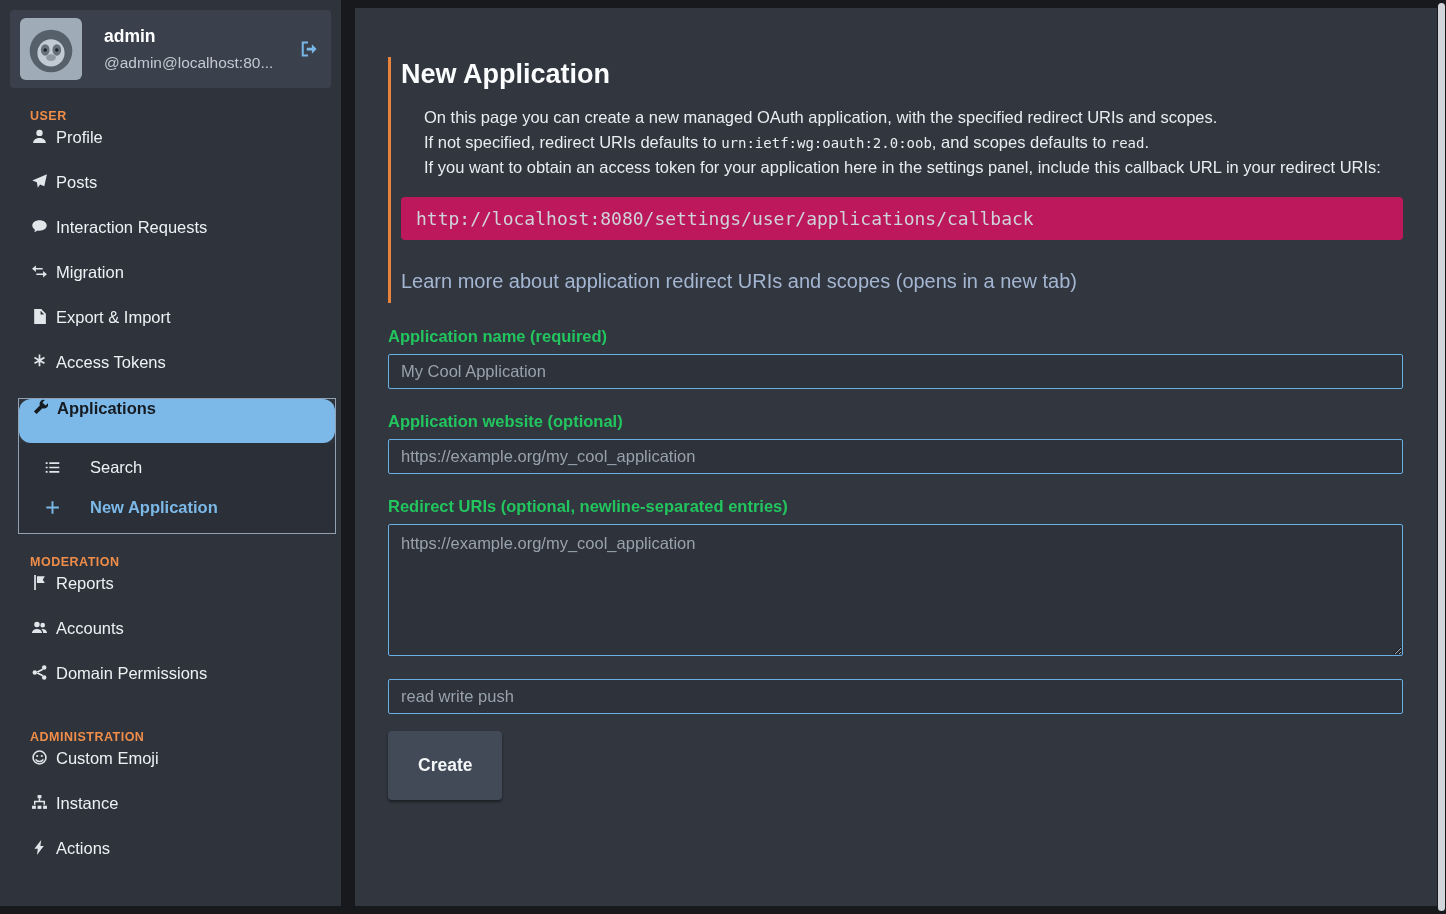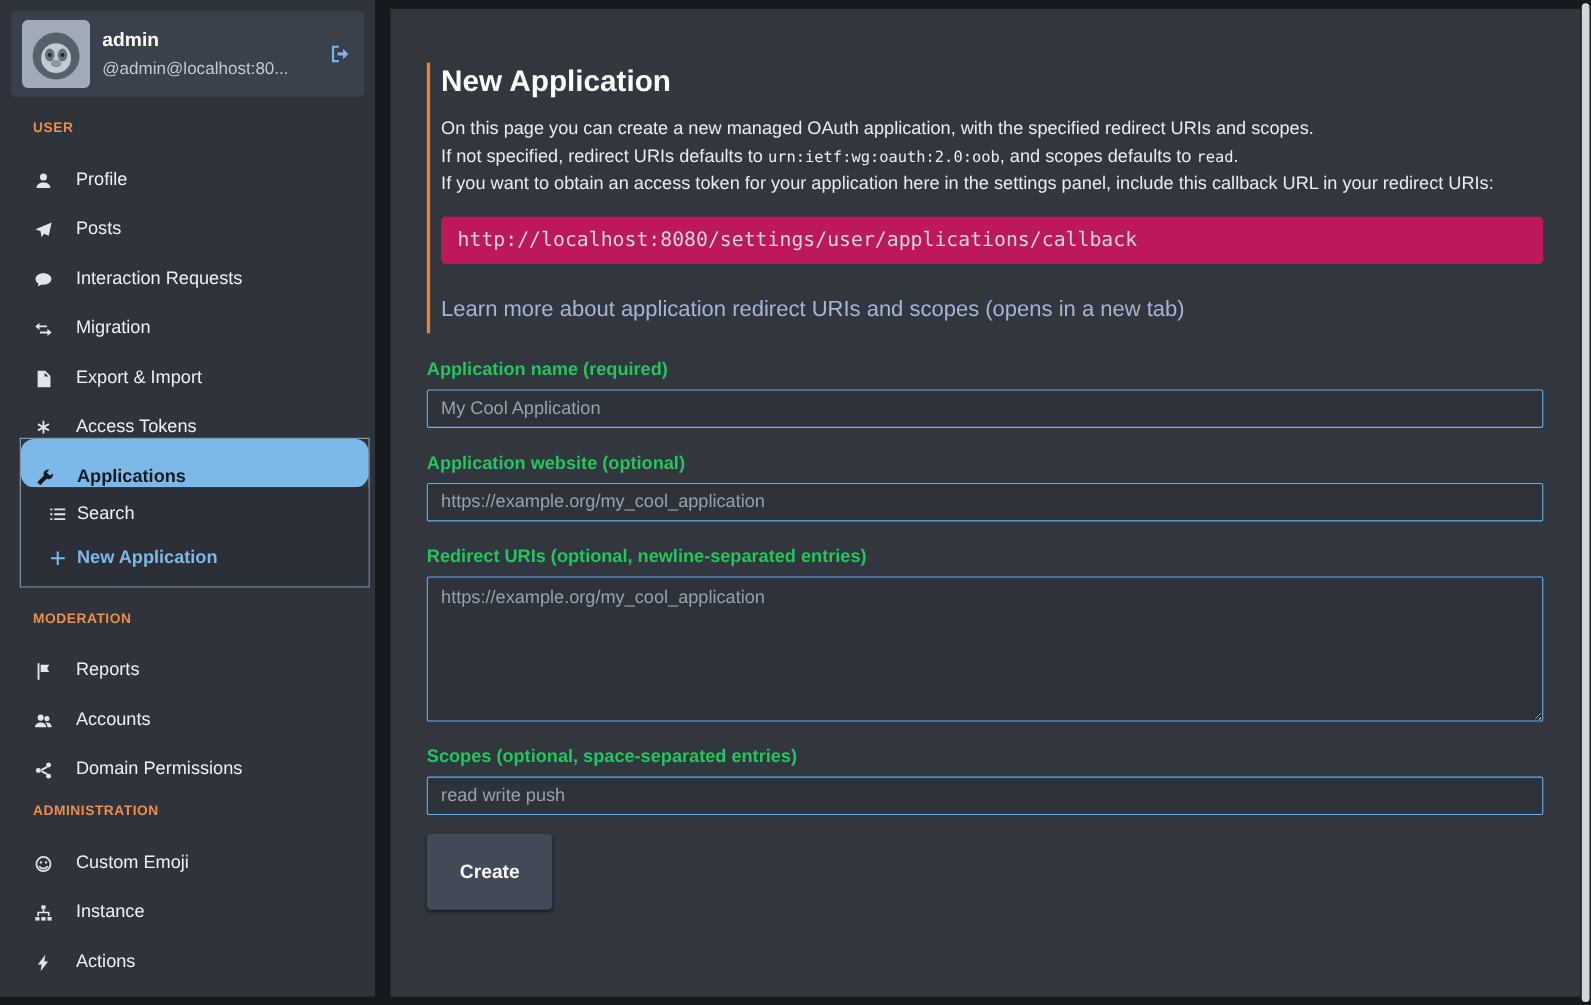--- a/index.html
+++ b/index.html
@@ -13,66 +13,66 @@
   }
   svg { display: block; }
 
   
   .sidebar {
     position: absolute; left: 0; top: 0; bottom: 8px; width: 341px;
     background: #2e333c; overflow: hidden;
   }
   .user-card {
     margin: 10px; background: #3a414c; border-radius: 4px;
-    padding: 8px 10px; display: flex; align-items: center; gap: 11px;
+    padding: 8px 10px; display: flex; align-items: center; gap: 22px;
     position: relative; height: 78px;
   }
   .avatar { width: 62px; height: 62px; border-radius: 4px; overflow: hidden; flex: none; }
   .uc-text { min-width: 0; }
   .uc-name { font-size: 17.5px; font-weight: bold; color: #ffffff; margin-bottom: 7px; }
   .uc-handle {
     font-size: 15.5px; color: #c3c9d1; white-space: nowrap;
     overflow: hidden; text-overflow: ellipsis; max-width: 188px;
   }
   .logout {
     position: absolute; right: 12px; top: 50%; transform: translateY(-50%);
     color: #78b7e8; cursor: pointer;
   }
   .menu { padding: 0 5px 0 18px; }
   .section-label {
     color: #ef8d49; font-weight: bold; font-size: 12.5px;
     letter-spacing: .5px; margin: 21px 0 5px 12px;
   }
   .item {
-    display: flex; align-items: flex-end; height: 45px;
-    padding: 0 10px 0 12px; gap: 20px; font-size: 16.5px;
+    display: flex; align-items: flex-start; height: 45px;
+    padding: 0 10px 0 12px; gap: 7px; font-size: 16.5px;
     color: #eef1f4; cursor: pointer;
   }
   .item .ico, .subitem .ico { width: 19px; display: flex; justify-content: center; color: #e2e6ea; flex: none; }
   .item.active { background: #7cb9e8; color: #161b22; font-weight: bold; border-radius: 12px; }
   .item.active .ico { color: #161b22; }
   .app-group { border: 1px solid #8fa1b3; margin-bottom: 4px; }
   .app-group .item.active { height: 44px; }
   .submenu { background: #2a2f38; padding: 4px 0 6px; }
   .subitem {
     display: flex; align-items: center; height: 40px;
-    padding: 0 10px 0 24px; gap: 8px; font-size: 16.5px;
+    padding: 0 10px 0 24px; gap: 28px; font-size: 16.5px;
     color: #eef1f4; cursor: pointer;
   }
   .subitem.active { color: #7cb9e8; font-weight: bold; }
   .subitem.active .ico { color: #7cb9e8; }
 
   
   .main {
     position: absolute; left: 355px; top: 8px; right: 9px; bottom: 8px;
     background: #31363f; padding: 49px 34px 0 33px; overflow: hidden;
   }
   .intro { border-left: 3px solid #e8833b; padding: 2px 0 10px 10px; }
   .page-title { font-size: 27px; font-weight: bold; color: #fbfcfd; margin: 0 0 15px; }
-  .intro-text { font-size: 16.5px; line-height: 24.5px; color: #e9ecf0; }
+  .intro-text { font-size: 16.5px; line-height: 24.5px; color: #e9ecf0; margin-left: 23px; }
   code.inline { font-family: "DejaVu Sans Mono", monospace; font-size: 14px; }
   .codeblock {
     margin-top: 17px; background: #be185d; border-radius: 4px;
     padding: 11px 15px; font-family: "DejaVu Sans Mono", monospace;
     font-size: 18px; color: #cfd4da;
   }
   .learn-link {
     display: inline-block; margin-top: 30px; color: #a4b6d2;
     font-size: 20px; cursor: pointer;
   }
@@ -314,21 +314,20 @@
       <div class="f-label">Application website (optional)</div>
       <input class="f-input" type="text" placeholder="https://example.org/my_cool_application" style="">
     </div>
 
     <div class="field">
       <div class="f-label">Redirect URIs (optional, newline-separated entries)</div>
       <textarea class="f-input" placeholder="https://example.org/my_cool_application" style=""></textarea>
     </div>
 
     <div class="field" style="margin-bottom:0">
-      <div class="f-label">Scopes (optional, space-separated entries)</div>
       <input class="f-input" type="text" placeholder="read write push" style="">
     </div>
 
     <button class="create-btn">Create</button>
   </div>
 
 </div>
 
 <div class="scrollbar">
   <div class="scroll-thumb"></div>

